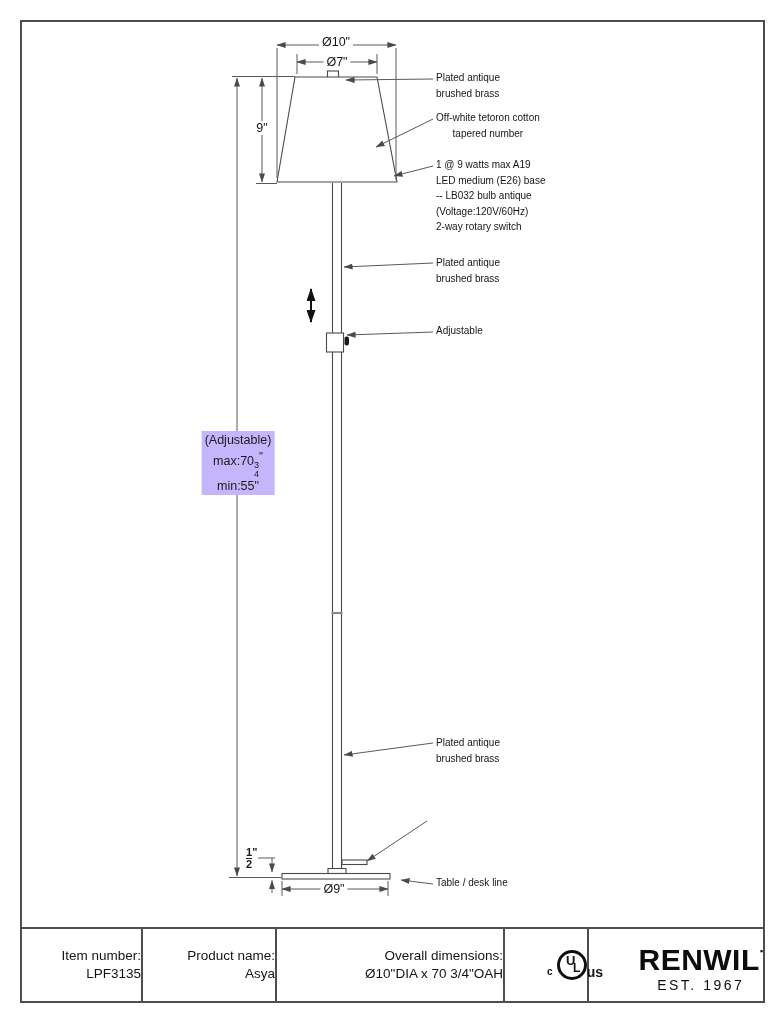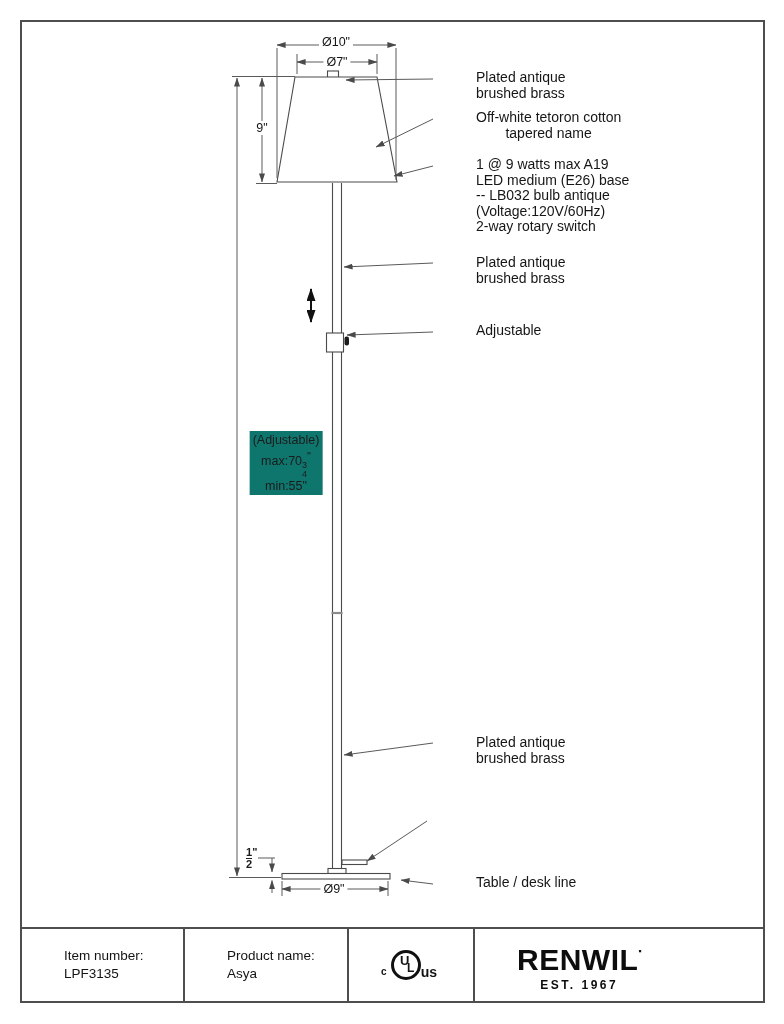--- a/index.html
+++ b/index.html
@@ -8,65 +8,65 @@
     font-family:"Liberation Sans",sans-serif;color:#1b1b1b;
     position:relative;overflow:hidden;
   }
   .sheet{position:absolute;inset:0;background:#fff;}
   .frame{
     position:absolute;left:20px;top:20px;width:745px;height:983px;
     border:2px solid #4e4e4e;box-sizing:border-box;background:#fff;
   }
   svg.draw{position:absolute;left:0;top:0;}
   
-  .lbl{position:absolute;font-size:14px;line-height:15.5px;white-space:nowrap;color:#161616;margin-left:40px;}
+  .lbl{position:absolute;font-size:10px;line-height:15.5px;white-space:nowrap;color:#161616;}
   .dimlbl{
     position:absolute;font-size:12.5px;background:#fff;padding:0 3px;
     transform:translate(-50%,-50%);white-space:nowrap;color:#161616;z-index:3;
   }
   .viewlbl{
     position:absolute;font-size:13.5px;letter-spacing:.6px;color:#111;
     transform:translateX(-50%);white-space:nowrap;
   }
   .dimstack{
     position:absolute;transform:translateX(-50%);text-align:center;
-    background:#0f766e;padding:1px 3px;font-size:12.5px;line-height:16px;z-index:3;margin-left:48px;
+    background:#c4b5fd;padding:1px 3px;font-size:12.5px;line-height:16px;z-index:3;
   }
   .frac{display:inline-flex;flex-direction:column;font-size:9px;line-height:8.5px;
         vertical-align:-3px;text-align:center;}
   .frac-bar .den{border-top:1px solid #222;}
   .fsup{font-size:11px;vertical-align:5px;}
   .halfdim{position:absolute;font-size:11px;line-height:11px;font-weight:bold;
            background:#fff;padding:0 1px;z-index:3;display:flex;align-items:flex-start;}
   .halfdim .frac{font-size:11px;line-height:11px;vertical-align:0;}
   
   .tblock{
     position:absolute;left:20px;top:927px;width:745px;height:76px;
     box-sizing:border-box;border:2px solid #4e4e4e;display:flex;background:#fff;z-index:4;
   }
   .tcell{
     border-right:2px solid #4e4e4e;display:flex;flex-direction:column;
-    align-items:flex-start;justify-content:center;font-size:13.5px;line-height:18px;
-    box-sizing:border-box;color:#141414;margin-left:42px;
+    align-items:flex-end;justify-content:center;font-size:13.5px;line-height:18px;
+    box-sizing:border-box;color:#141414;
   }
   .tcell:last-child{border-right:none;flex:1;}
-  .w1{width:121px;}.w2{width:122px;}.w3{width:228px;}.w4{width:84px;}
+  .w1{width:121px;}.w2{width:134px;}.w3{width:228px;}.w4{width:84px;}
   
   .cul{position:relative;width:30px;height:30px;}
   .cul-circle{width:30px;height:30px;border:3.5px solid #101010;border-radius:50%;
               box-sizing:border-box;position:relative;}
   .cul-u{position:absolute;left:6px;top:1px;font-weight:bold;font-size:13px;line-height:13px;}
   .cul-l{position:absolute;left:13px;top:9px;font-weight:bold;font-size:12px;line-height:12px;}
   .cul-c{position:absolute;left:-10px;bottom:3px;font-weight:bold;font-size:10px;line-height:10px;}
   .cul-us{position:absolute;right:-16px;bottom:3px;font-weight:bold;font-size:14px;line-height:9px;}
   
   .brand{display:flex;flex-direction:column;align-items:center;}
   .brand-name{font-weight:bold;font-size:30px;line-height:30px;letter-spacing:.5px;color:#0d0d0d;}
   .brand-mark{font-size:9px;vertical-align:16px;letter-spacing:0;}
-  .brand-tag{font-size:12px;letter-spacing:2.5px;margin-top:1px;color:#0d0d0d;font-weight:bold;}
+  .brand-tag{font-size:14px;letter-spacing:2.5px;margin-top:1px;color:#0d0d0d;}
 </style>
 </head>
 <body>
 
 <div class="sheet">
   <div class="frame"></div>
 
   <svg class="draw" width="784" height="1024" viewBox="0 0 784 1024">
     <defs>
       <marker id="ar" markerUnits="userSpaceOnUse" markerWidth="9" markerHeight="6" refX="8.6" refY="3" orient="auto-start-reverse">
@@ -148,21 +148,21 @@
   </div>
 
   <div class="dimlbl" style="left:334px;top:889px;">Ø9"</div>
 
   <div class="lbl" style="left:436px;top:70px;">
     <div>Plated antique</div>
     <div>brushed brass</div>
   </div>
   <div class="lbl" style="left:436px;top:110px;text-align:center;">
     <div>Off-white tetoron cotton</div>
-    <div>tapered name</div>
+    <div>tapered number</div>
   </div>
   <div class="lbl" style="left:436px;top:157px;">
     <div>1 @ 9 watts max A19</div>
     <div>LED medium (E26) base</div>
     <div>-- LB032 bulb antique</div>
     <div>(Voltage:120V/60Hz)</div>
     <div>2-way rotary switch</div>
   </div>
   <div class="lbl" style="left:436px;top:255px;">
     <div>Plated antique</div>
@@ -182,20 +182,24 @@
   <div class="viewlbl" style="left:340px;top:926px;">FRONT VIEW</div>
 
   <div class="tblock">
     <div class="tcell w1">
       <div>Item number:</div>
       <div>LPF3135</div>
     </div>
     <div class="tcell w2">
       <div>Product name:</div>
       <div>Asya</div>
+    </div>
+    <div class="tcell w3">
+      <div>Overall dimensions:</div>
+      <div>Ø10"DIA x 70 3/4"OAH</div>
     </div>
     <div class="tcell w4">
       <div class="cul">
         <div class="cul-circle">
           <span class="cul-u">U</span>
           <span class="cul-l">L</span>
         </div>
         <span class="cul-c">c</span>
         <span class="cul-us">us</span>
       </div>

